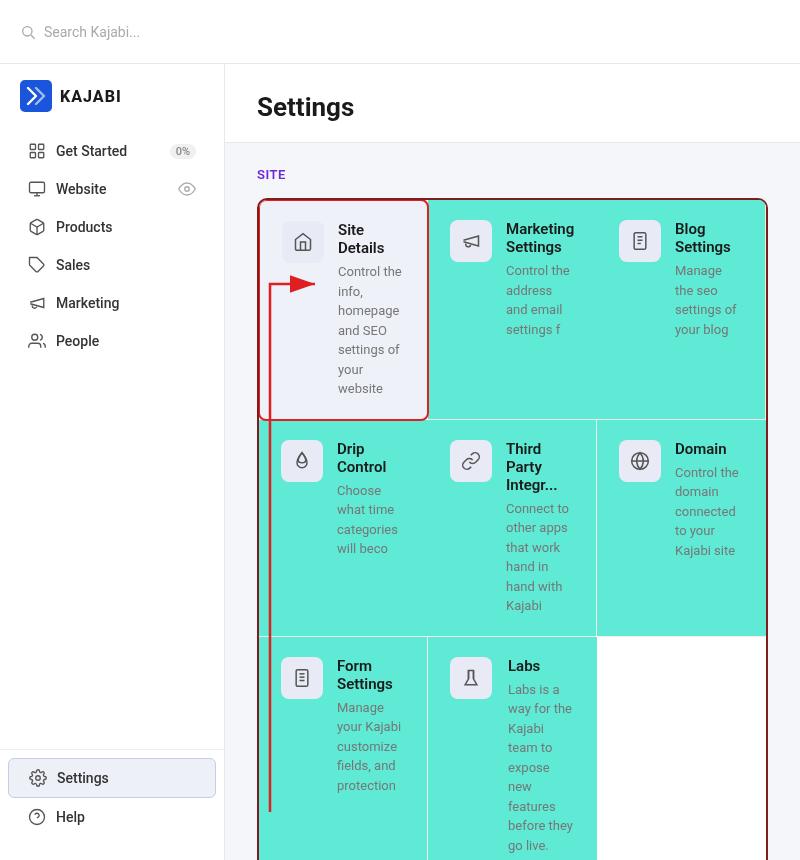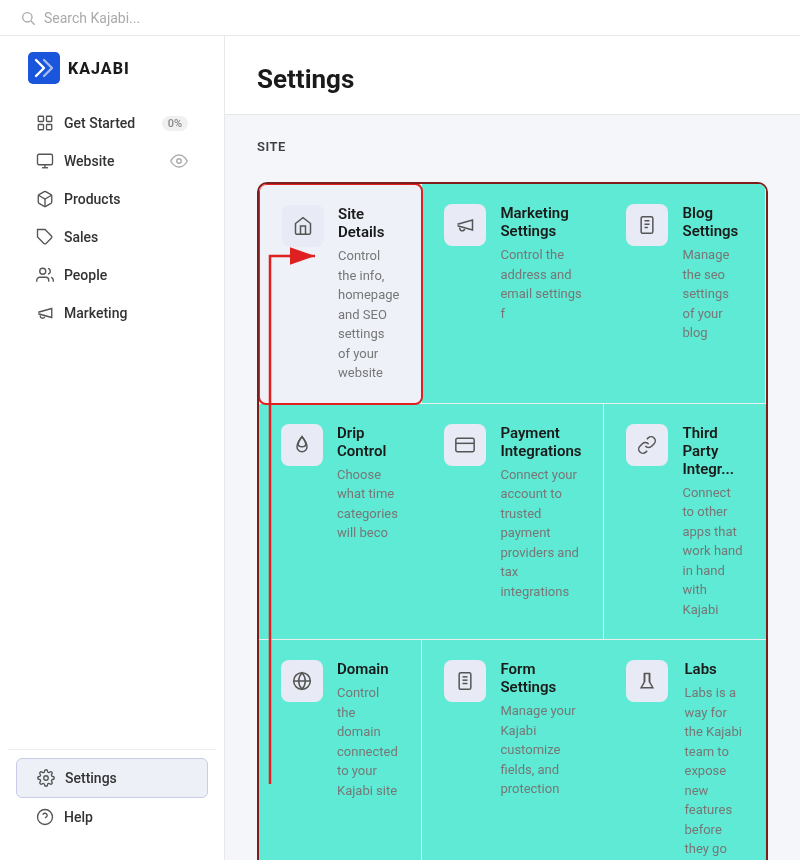--- a/index.html
+++ b/index.html
@@ -10,21 +10,21 @@
       height: 860px;
       overflow: hidden;
       display: flex;
       flex-direction: column;
     }
 
     
     .top-bar {
       background: #fff;
       border-bottom: 1px solid #e8e8e8;
-      height: 36px;
+      height: 64px;
       display: flex;
       align-items: center;
       padding: 0 20px;
       flex-shrink: 0;
     }
     .search-wrapper {
       display: flex;
       align-items: center;
       gap: 8px;
       color: #aaa;
@@ -40,21 +40,21 @@
     }
 
     
     .sidebar {
       width: 225px;
       background: #fff;
       border-right: 1px solid #e8e8e8;
       display: flex;
       flex-direction: column;
       flex-shrink: 0;
-      padding: 16px 8px;
+      padding: 16px 0;
     }
     .logo {
       display: flex;
       align-items: center;
       gap: 8px;
       padding: 0 20px 20px 20px;
     }
     .logo-icon {
       width: 32px;
       height: 32px;
@@ -120,24 +120,24 @@
       font-size: 26px;
       font-weight: 700;
       color: #1a1a1a;
     }
     .content-area {
       padding: 24px 32px;
     }
     .section-label {
       font-size: 13px;
       font-weight: 600;
-      color: #404040;
+      color: #6d28d9;
       text-transform: uppercase;
       letter-spacing: 0.5px;
-      margin-bottom: 28px;
+      margin-bottom: 16px;
     }
     .cards-grid {
       display: grid;
       grid-template-columns: 1fr 1fr 1fr;
       gap: 0;
       background: #fff;
       border-radius: 10px;
       border: 2px solid #7f1d1d;
       overflow: hidden;
     }
@@ -279,38 +279,38 @@
             <path d="M20.59 13.41l-7.17 7.17a2 2 0 0 1-2.83 0L2 12V2h10l8.59 8.59a2 2 0 0 1 0 2.82z"></path>
               <line x1="7" y1="7" x2="7.01" y2="7"></line>
           </svg>
           <span>Sales</span>
         </div>
       </div>
 
       <div class="sidebar-item">
         <div class="sidebar-item-left">
           <svg class="sidebar-item-icon" viewBox="0 0 24 24" fill="none" stroke="currentColor" stroke-width="1.8">
+            <path d="M3 11l18-5v12L3 13"></path>
+              <path d="M11.6 16.8a3 3 0 1 1-5.8-1.6"></path>
+          </svg>
+          <span>Marketing</span>
+        </div>
+      </div>
+
+      <div class="sidebar-item">
+        <div class="sidebar-item-left">
+          <svg class="sidebar-item-icon" viewBox="0 0 24 24" fill="none" stroke="currentColor" stroke-width="1.8">
             <path d="M17 21v-2a4 4 0 0 0-4-4H5a4 4 0 0 0-4 4v2"></path>
               <circle cx="9" cy="7" r="4"></circle>
             <path d="M23 21v-2a4 4 0 0 0-3-3.87"></path>
               <path d="M16 3.13a4 4 0 0 1 0 7.75"></path>
           </svg>
           <span>People</span>
         </div>
       </div>
-
-      <div class="sidebar-item">
-        <div class="sidebar-item-left">
-          <svg class="sidebar-item-icon" viewBox="0 0 24 24" fill="none" stroke="currentColor" stroke-width="1.8">
-            <path d="M3 11l18-5v12L3 13"></path>
-              <path d="M11.6 16.8a3 3 0 1 1-5.8-1.6"></path>
-          </svg>
-          <span>Marketing</span>
-        </div>
-      </div>
     </div>
 
     <div class="sidebar-bottom">
 
       <div class="sidebar-item active">
         <div class="sidebar-item-left">
           <svg class="sidebar-item-icon" viewBox="0 0 24 24" fill="none" stroke="currentColor" stroke-width="1.8">
             <circle cx="12" cy="12" r="3"></circle>
             <path d="M19.4 15a1.65 1.65 0 0 0 .33 1.82l.06.06a2 2 0 0 1-2.83 2.83l-.06-.06a1.65 1.65 0 0 0-1.82-.33 1.65 1.65 0 0 0-1 1.51V21a2 2 0 0 1-4 0v-.09A1.65 1.65 0 0 0 9 19.4a1.65 1.65 0 0 0-1.82.33l-.06.06a2 2 0 0 1-2.83-2.83l.06-.06A1.65 1.65 0 0 0 4.68 15a1.65 1.65 0 0 0-1.51-1H3a2 2 0 0 1 0-4h.09A1.65 1.65 0 0 0 4.6 9a1.65 1.65 0 0 0-.33-1.82l-.06-.06a2 2 0 0 1 2.83-2.83l.06.06A1.65 1.65 0 0 0 9 4.68a1.65 1.65 0 0 0 1-1.51V3a2 2 0 0 1 4 0v.09a1.65 1.65 0 0 0 1 1.51 1.65 1.65 0 0 0 1.82-.33l.06-.06a2 2 0 0 1 2.83 2.83l-.06.06A1.65 1.65 0 0 0 19.4 9a1.65 1.65 0 0 0 1.51 1H21a2 2 0 0 1 0 4h-.09a1.65 1.65 0 0 0-1.51 1z"></path>
           </svg>
@@ -389,32 +389,20 @@
               <path d="M12 2C6 10 6 14 12 14s6-4 0-12z" transform="rotate(0)"></path>
               <path d="M12 2 C12 2 6 9 6 14 a6 6 0 0 0 12 0 C18 9 12 2 12 2z"></path>
             </svg>
           </div>
           <div class="card-text">
             <div class="card-title">Drip Control</div>
             <div class="card-desc">Choose what time categories will beco</div>
           </div>
         </div>
 
-        <div class="card">
-          <div class="card-icon-box">
-            <svg viewBox="0 0 24 24" fill="none" stroke="#555" stroke-width="1.8">
-              <rect x="1" y="4" width="22" height="16" rx="2"></rect>
-              <line x1="1" y1="10" x2="23" y2="10"></line>
-            </svg>
-          </div>
-          <div class="card-text">
-            <div class="card-title">Payment Integrations</div>
-            <div class="card-desc">Connect your account to trusted payment providers and tax integrations</div>
-          </div>
-        </div>
 
         <div class="card">
           <div class="card-icon-box">
             <svg viewBox="0 0 24 24" fill="none" stroke="#555" stroke-width="1.8">
               <path d="M10 13a5 5 0 0 0 7.54.54l3-3a5 5 0 0 0-7.07-7.07l-1.72 1.71"></path>
               <path d="M14 11a5 5 0 0 0-7.54-.54l-3 3a5 5 0 0 0 7.07 7.07l1.71-1.71"></path>
             </svg>
           </div>
           <div class="card-text">
             <div class="card-title">Third Party Integr...</div>

